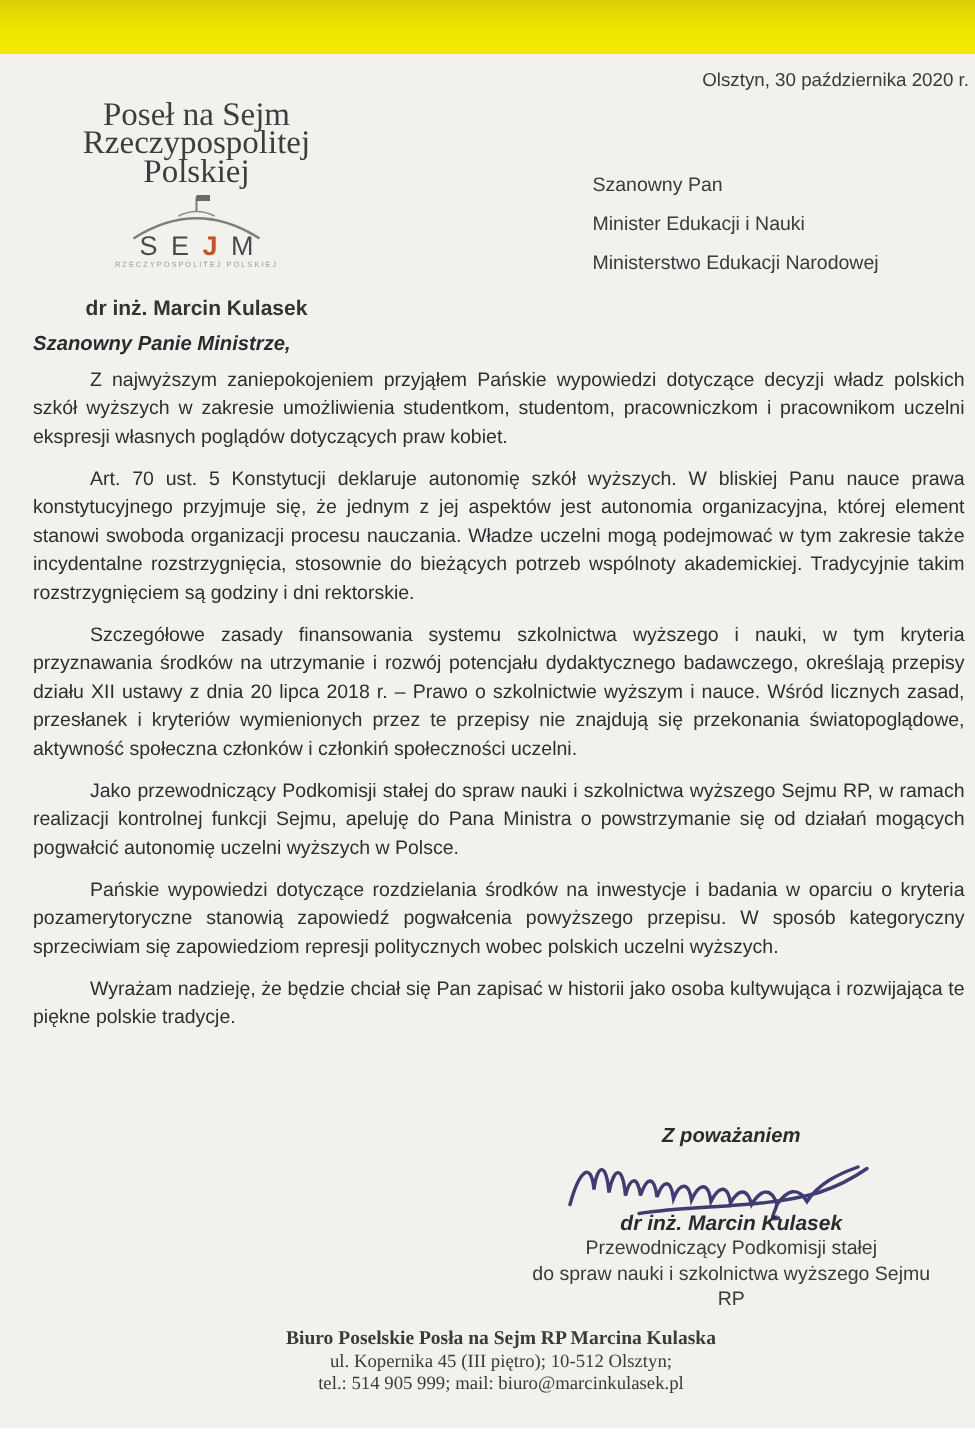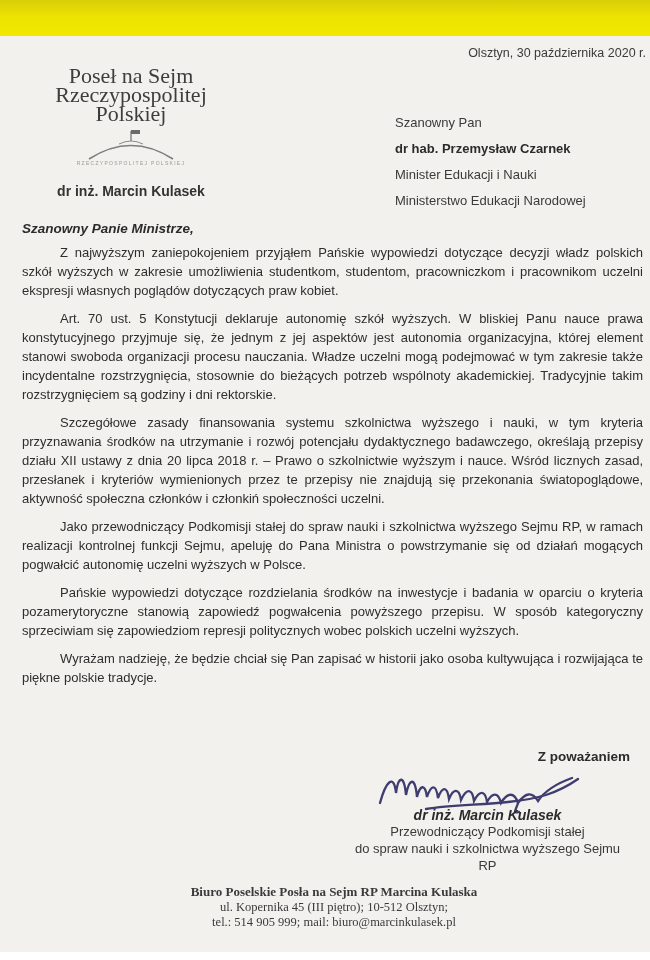--- a/index.html
+++ b/index.html
@@ -30,21 +30,21 @@
   .recipient{position:absolute;top:110px;left:395px;font-size:13px;line-height:26px;color:#3a3a3a;}
   .recipient .bold{font-weight:bold;color:#2b2b2b;}
 
   .salutation{position:absolute;top:221px;left:22px;font-weight:bold;font-style:italic;font-size:13.5px;color:#2b2b2b;}
 
   .body-text{position:absolute;top:243px;left:22px;right:25px;}
   .body-text p{margin:0 0 9px 0;text-align:justify;text-indent:38px;font-size:13px;line-height:19px;color:#2e2e2e;}
 
   
   .closing{position:absolute;top:749px;left:345px;width:285px;text-align:center;}
-  .valediction{font-weight:bold;font-size:13.5px;color:#2b2b2b;text-align:right;}
+  .valediction{font-weight:bold;font-style:italic;font-size:13.5px;color:#2b2b2b;}
   .signature{height:46px;margin:1px 0 -4px 0;}
   .signature svg{display:block;margin:0 auto;}
   .signature-name{font-weight:bold;font-style:italic;font-size:14px;color:#2b2b2b;}
   .closing-title{font-size:13px;line-height:17px;color:#3a3a3a;}
 
   
   .footer{position:absolute;top:884px;left:0;width:100%;text-align:center;
           font-family:"Liberation Serif", serif;color:#3a3a3a;}
   .footer-l1{font-weight:bold;font-size:13px;line-height:16px;}
   .footer-l2,.footer-l3{font-size:12.5px;line-height:15px;}
@@ -63,28 +63,28 @@
     <div class="sender-line spaced">Rzeczypospolitej Polskiej</div>
     <div class="logo">
       <span>
         <svg width="104" height="32" viewBox="0 0 104 32">
           <line x1="52" y1="3" x2="52" y2="13" stroke="#787878" stroke-width="1.3"></line>
           <rect x="52" y="2" width="9" height="4" fill="#6a6a6a"></rect>
           <path d="M10 31 Q52 4 94 31" fill="none" stroke="#7d7d7d" stroke-width="1.7"></path>
           <path d="M40 16 Q52 10 64 16" fill="none" stroke="#8a8a8a" stroke-width="1"></path>
         </svg>
       </span>
+      <div class="logo-letters"><span>S</span><span>E</span><span class="accent">J</span><span>M</span></div>
       <div class="logo-sub">RZECZYPOSPOLITEJ POLSKIEJ</div>
     </div>
     <div class="sender-name">dr inż. Marcin Kulasek</div>
   </div>
 
   <div class="recipient">
     <div>Szanowny Pan</div>
-    <div class="bold">dr hab. Przemysław Czarnek</div>
     <div>Minister Edukacji i Nauki</div>
     <div>Ministerstwo Edukacji Narodowej</div>
   </div>
 
   <div class="salutation">Szanowny Panie Ministrze,</div>
 
   <div class="body-text">
     <p>Z najwyższym zaniepokojeniem przyjąłem Pańskie wypowiedzi dotyczące decyzji władz polskich szkół wyższych w zakresie umożliwienia studentkom, studentom, pracowniczkom i pracownikom uczelni ekspresji własnych poglądów dotyczących praw kobiet.</p>
     <p>Art. 70 ust. 5 Konstytucji deklaruje autonomię szkół wyższych. W bliskiej Panu nauce prawa konstytucyjnego przyjmuje się, że jednym z jej aspektów jest autonomia organizacyjna, której element stanowi swoboda organizacji procesu nauczania. Władze uczelni mogą podejmować w tym zakresie także incydentalne rozstrzygnięcia, stosownie do bieżących potrzeb wspólnoty akademickiej. Tradycyjnie takim rozstrzygnięciem są godziny i dni rektorskie.</p>
     <p>Szczegółowe zasady finansowania systemu szkolnictwa wyższego i nauki, w tym kryteria przyznawania środków na utrzymanie i rozwój potencjału dydaktycznego badawczego, określają przepisy działu XII ustawy z dnia 20 lipca 2018 r. – Prawo o szkolnictwie wyższym i nauce. Wśród licznych zasad, przesłanek i kryteriów wymienionych przez te przepisy nie znajdują się przekonania światopoglądowe, aktywność społeczna członków i członkiń społeczności uczelni.</p>

